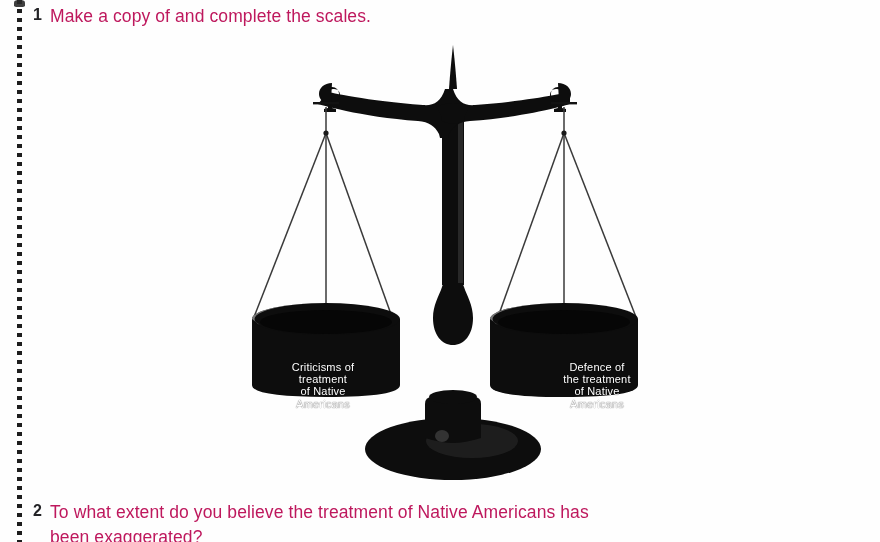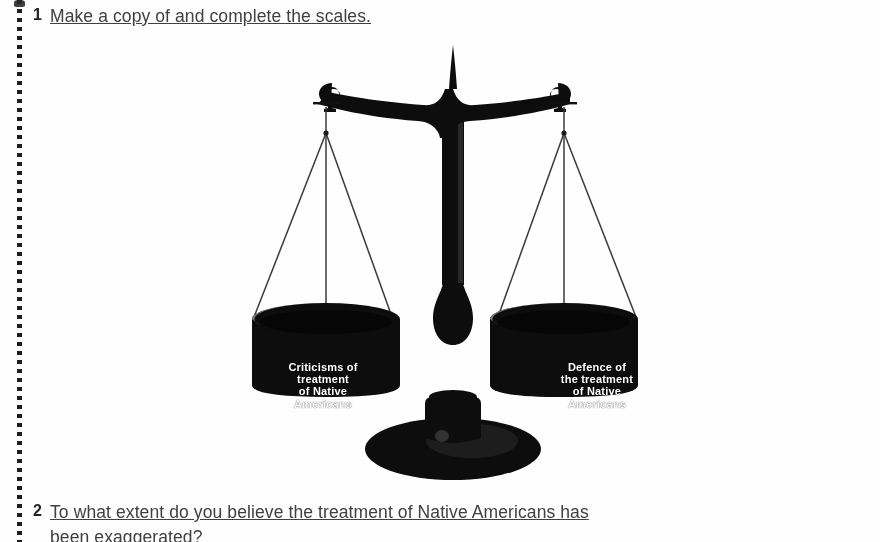--- a/index.html
+++ b/index.html
@@ -60,44 +60,43 @@
     font-weight: bold;
     font-size: 16px;
     line-height: 21px;
     color: #232326;
     width: 17px;
     flex: 0 0 17px;
   }
   .q-text {
     font-size: 17.5px;
     line-height: 25px;
-    color: #404040;
+    color: #be185d;
     letter-spacing: .1px;
     white-space: pre-wrap;
-    text-decoration: underline;
   }
 
   #question-1 { left: 33px; top: 4px; }
   #question-2 { left: 33px; top: 500px; }
   #question-2 .q-text { width: 810px; }
 
   
   #scales {
     position: absolute;
     left: 210px;
     top: 45px;
     width: 470px;
     height: 445px;
   }
   #scales svg { display: block; }
 
   .pan-label {
     position: absolute;
     color: #ffffff;
-    font-weight: bold;
+    font-weight: normal;
     font-size: 11px;
     line-height: 12.2px;
     text-align: center;
     letter-spacing: .2px;
     width: 130px;
     text-shadow: 0 0 1px rgba(0,0,0,.9);
   }
   #label-left  { left: 258px; top: 361px; }
   #label-right { left: 532px; top: 361px; }
 </style>

